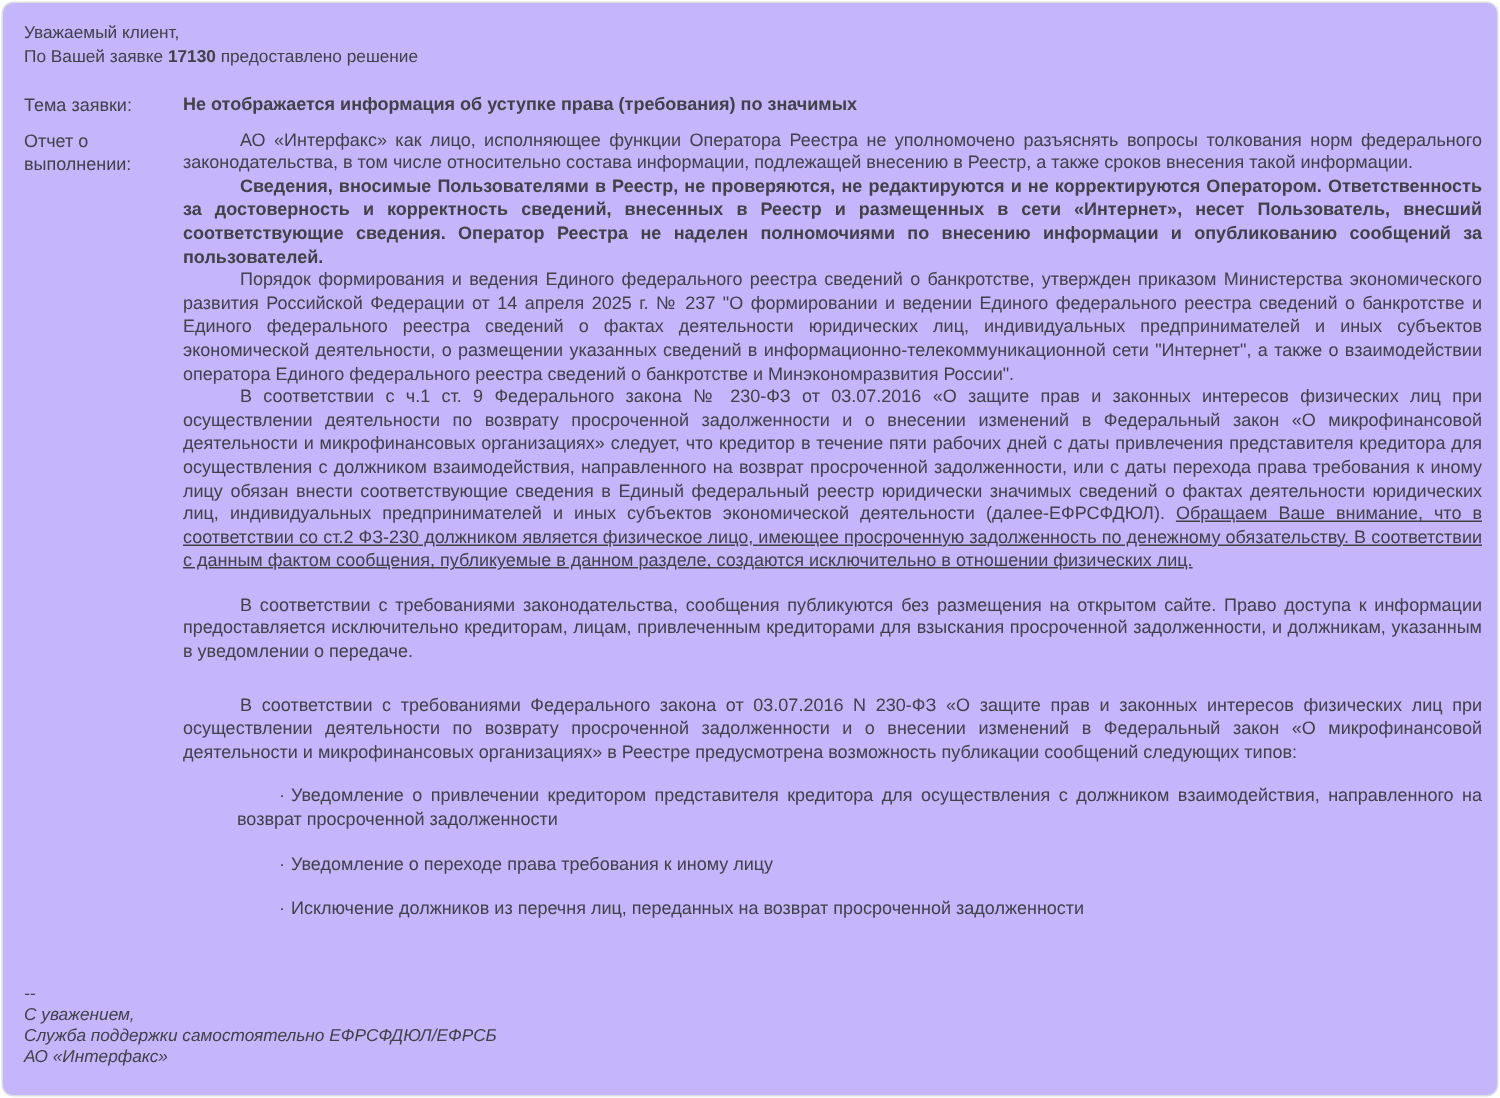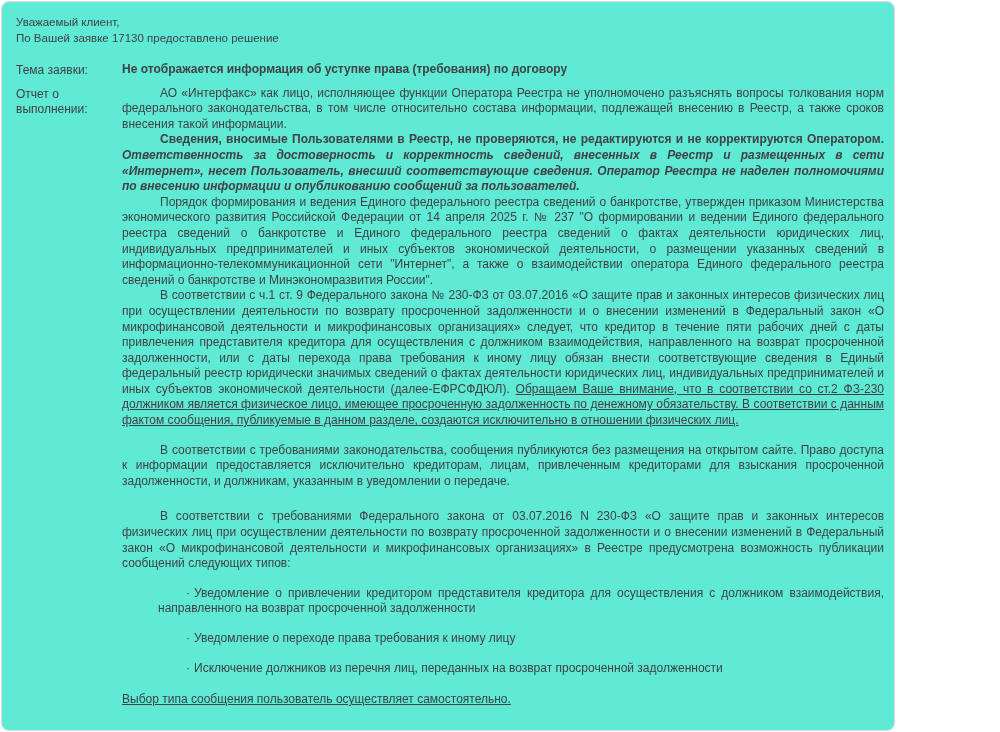--- a/index.html
+++ b/index.html
@@ -6,53 +6,53 @@
     margin: 0;
     padding: 0;
     background: #ffffff;
     width: 1000px;
     height: 732px;
     font-family: "Liberation Sans", "DejaVu Sans", sans-serif;
     color: #414146;
   }
   .page {
     box-sizing: border-box;
-    width: 894px;
+    width: 998px;
     height: 730px;
     margin: 1px;
-    background: #5eead4;
+    background: #c4b5fd;
     border: 1px solid #dadde1;
     border-radius: 8px;
     padding: 13px 10px 0 14px;
     overflow: hidden;
   }
   .greeting {
     font-size: 11.5px;
     line-height: 15.5px;
   }
-  .greeting .num { font-weight: normal; }
+  .greeting .num { font-weight: bold; }
   .fields {
     display: grid;
     grid-template-columns: 106px 1fr;
     grid-row-gap: 7px;
     margin-top: 16px;
     font-size: 12px;
     line-height: 15.6px;
   }
   .field-label { padding-top: 1px; }
   .subject-value { font-weight: bold; }
   .report { text-align: justify; }
   .report p {
     margin: 0;
     text-indent: 38px;
   }
   .report p.gap   { margin-top: 14px; }
   .report p.gap2  { margin-top: 20px; }
   .b  { font-weight: bold; }
-  .bi { font-weight: bold; font-style: italic; }
+  .bi { font-weight: bold; }
   .u  { text-decoration: underline; }
   .bullet {
     margin: 14px 0 0 36px !important;
     text-indent: 28px !important;
   }
   .bullet-marker { margin-right: 4px; }
   .closing {
     margin-top: 16px !important;
     text-indent: 0 !important;
     text-align: left;
@@ -70,38 +70,38 @@
 
 <div class="page">
 
   <div class="greeting">
     <div>Уважаемый клиент,</div>
     <div><span>По Вашей заявке </span><span class="num">17130</span><span> предоставлено решение</span></div>
   </div>
 
   <div class="fields">
     <div class="field-label">Тема заявки:</div>
-    <div class="subject-value">Не отображается информация об уступке права (требования) по договору</div>
+    <div class="subject-value">Не отображается информация об уступке права (требования) по значимых</div>
 
     <div class="field-label">Отчет о выполнении:</div>
     <div class="report">
       <p>АО «Интерфакс» как лицо, исполняющее функции Оператора Реестра не уполномочено разъяснять вопросы толкования норм федерального законодательства, в том числе относительно состава информации, подлежащей внесению в Реестр, а также сроков внесения такой информации.</p>
       <p><span class="b">Сведения, вносимые Пользователями в Реестр, не проверяются, не редактируются и не корректируются Оператором. </span><span class="bi">Ответственность за достоверность и корректность сведений, внесенных в Реестр и размещенных в сети «Интернет», несет Пользователь, внесший соответствующие сведения. Оператор Реестра не наделен полномочиями по внесению информации и опубликованию сообщений за пользователей.</span></p>
       <p>Порядок формирования и ведения Единого федерального реестра сведений о банкротстве, утвержден приказом Министерства экономического развития Российской Федерации от 14 апреля 2025 г. № 237 "О формировании и ведении Единого федерального реестра сведений о банкротстве и Единого федерального реестра сведений о фактах деятельности юридических лиц, индивидуальных предпринимателей и иных субъектов экономической деятельности, о размещении указанных сведений в информационно-телекоммуникационной сети "Интернет", а также о взаимодействии оператора Единого федерального реестра сведений о банкротстве и Минэкономразвития России".</p>
       <p><span>В соответствии с ч.1 ст. 9 Федерального закона № 230-ФЗ от 03.07.2016 «О защите прав и законных интересов физических лиц при осуществлении деятельности по возврату просроченной задолженности и о внесении изменений в Федеральный закон «О микрофинансовой деятельности и микрофинансовых организациях» следует, что кредитор в течение пяти рабочих дней с даты привлечения представителя кредитора для осуществления с должником взаимодействия, направленного на возврат просроченной задолженности, или с даты перехода права требования к иному лицу обязан внести соответствующие сведения в Единый федеральный реестр юридически значимых сведений о фактах деятельности юридических лиц, индивидуальных предпринимателей и иных субъектов экономической деятельности (далее-ЕФРСФДЮЛ). </span><span class="u">Обращаем Ваше внимание, что в соответствии со ст.2 ФЗ-230 должником является физическое лицо, имеющее просроченную задолженность по денежному обязательству. В соответствии с данным фактом сообщения, публикуемые в данном разделе, создаются исключительно в отношении физических лиц.</span></p>
       <p class="gap">В соответствии с требованиями законодательства, сообщения публикуются без размещения на открытом сайте. Право доступа к информации предоставляется исключительно кредиторам, лицам, привлеченным кредиторами для взыскания просроченной задолженности, и должникам, указанным в уведомлении о передаче.</p>
       <p class="gap2">В соответствии с требованиями Федерального закона от 03.07.2016 N 230-ФЗ «О защите прав и законных интересов физических лиц при осуществлении деятельности по возврату просроченной задолженности и о внесении изменений в Федеральный закон «О микрофинансовой деятельности и микрофинансовых организациях» в Реестре предусмотрена возможность публикации сообщений следующих типов:</p>
 
       <p class="bullet"><span class="bullet-marker">·</span><span>Уведомление о привлечении кредитором представителя кредитора для осуществления с должником взаимодействия, направленного на возврат просроченной задолженности</span></p>
       <p class="bullet"><span class="bullet-marker">·</span><span>Уведомление о переходе права требования к иному лицу</span></p>
       <p class="bullet"><span class="bullet-marker">·</span><span>Исключение должников из перечня лиц, переданных на возврат просроченной задолженности</span></p>
 
-      <p class="closing">Выбор типа сообщения пользователь осуществляет самостоятельно.</p>
     </div>
   </div>
 
   <div class="signature">
     <div>--</div>
+    <div>С уважением,</div>
     <div>Служба поддержки самостоятельно ЕФРСФДЮЛ/ЕФРСБ</div>
     <div>АО «Интерфакс»</div>
   </div>
 
 </div>
 
 </body></html>

